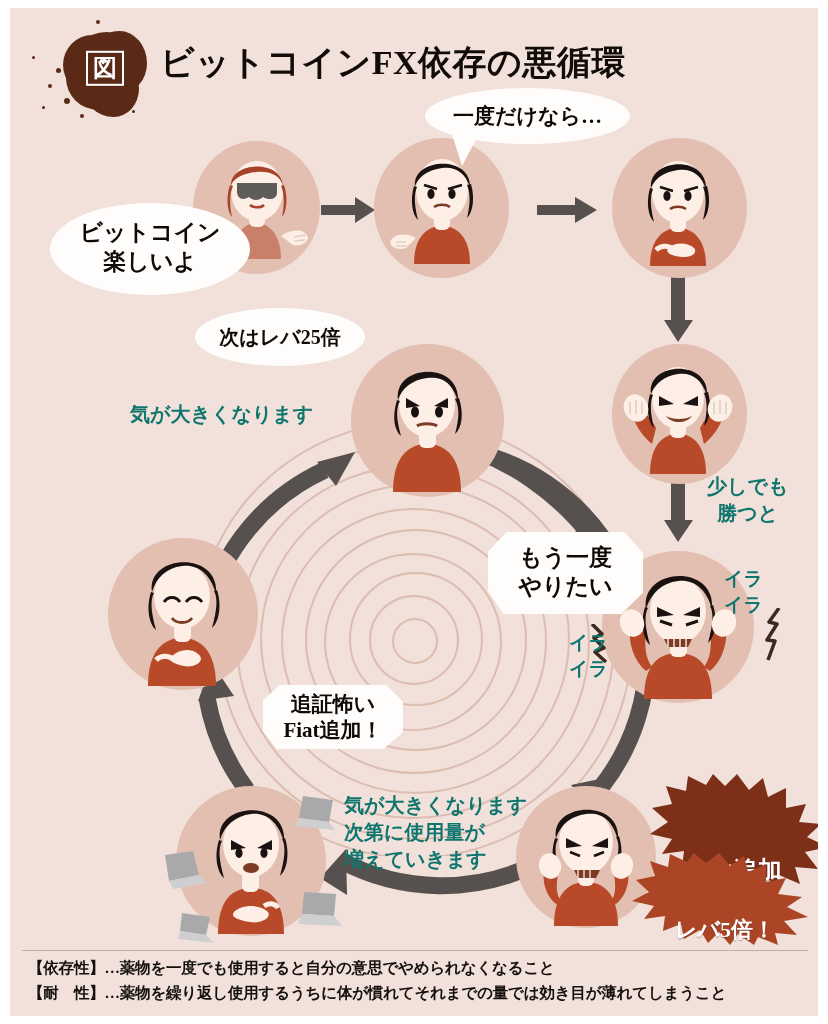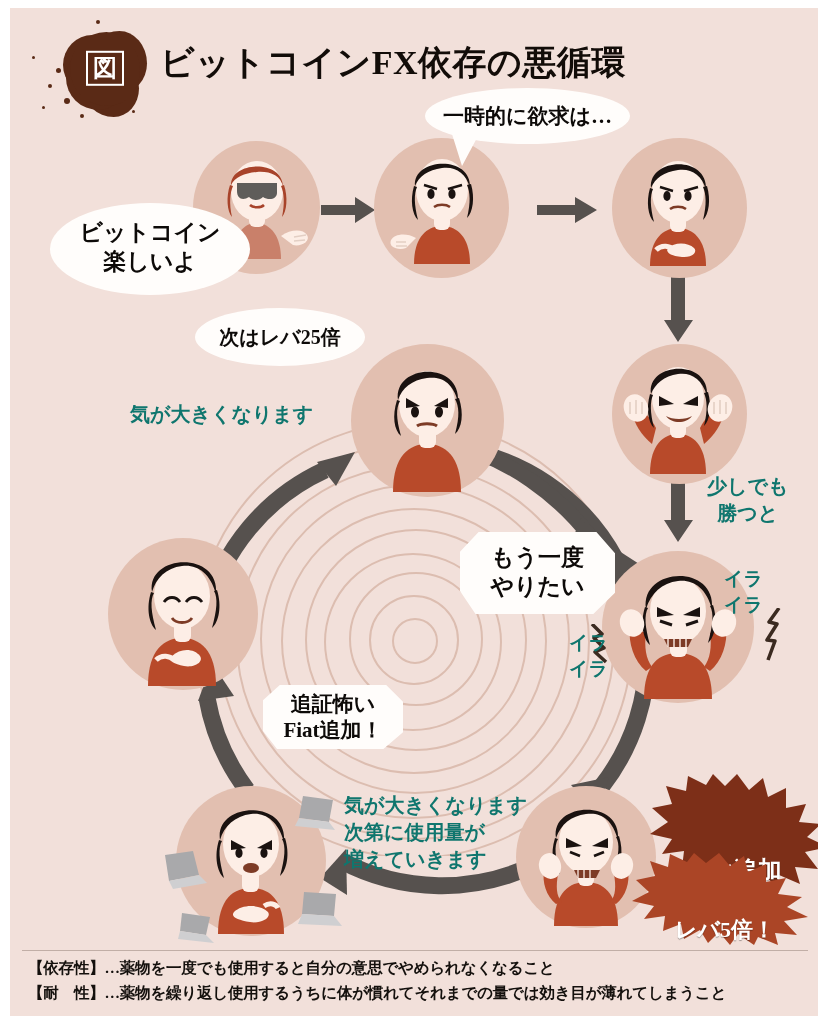--- a/index.html
+++ b/index.html
@@ -424,33 +424,33 @@
     </div>
 
     <div class="bubble oval" style="left:40px;top:195px;width:200px;height:92px;font-size:23px;z-index:6;">
       <div style="padding-bottom:2px;">
         <div>ビットコイン</div>
         <div>楽しいよ</div>
       </div>
     </div>
 
     <div class="bubble oval" style="left:415px;top:80px;width:205px;height:56px;font-size:21px;z-index:6;">
-      <div>一時的に欲求は…</div>
+      <div>一度だけなら…</div>
     </div>
     <div class="jag" style="left:440px;top:126px;z-index:5;">
       <svg width="34" height="34" viewBox="0 0 34 34" aria-hidden="true">
         <polygon points="2,0 28,2 12,32" fill="#fffdfb"></polygon>
       </svg>
     </div>
 
     <div class="bubble oval" style="left:185px;top:300px;width:170px;height:58px;font-size:20px;z-index:6;">
       <div>次はレバ25倍</div>
     </div>
 
-    <div class="bubble poly" style="left:450px;top:524px;width:155px;height:82px;font-size:23px;z-index:6;display:flex;align-items:center;justify-content:center;">
+    <div class="bubble poly" style="left:478px;top:524px;width:155px;height:82px;font-size:23px;z-index:6;display:flex;align-items:center;justify-content:center;">
       <div>
         <div>もう一度</div>
         <div>やりたい</div>
       </div>
     </div>
 
     <div class="bubble poly" style="left:253px;top:677px;width:140px;height:64px;font-size:21px;z-index:6;display:flex;align-items:center;justify-content:center;">
       <div>
         <div>追証怖い</div>
         <div>Fiat追加！</div>

